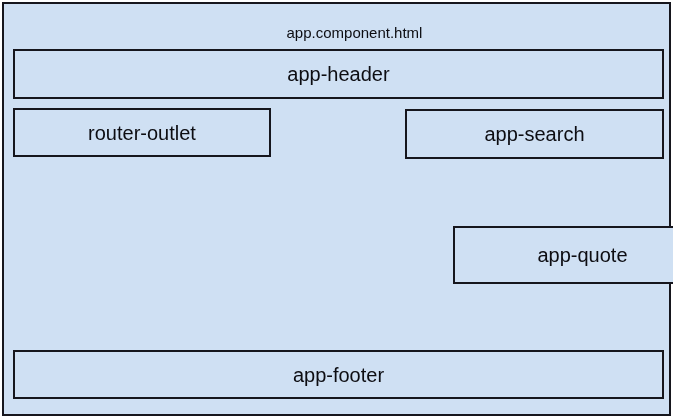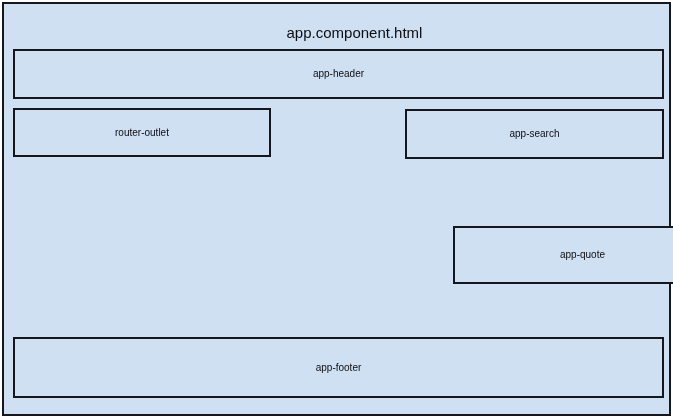--- a/index.html
+++ b/index.html
@@ -45,34 +45,34 @@
   .block {
     position: absolute;
     box-sizing: border-box;
     background: #cfe0f3;
     border: 2px solid #16161d;
     display: flex;
     align-items: center;
     justify-content: center;
   }
   .block > .block-label {
-    font-size: 10px;
+    font-size: 20px;
     line-height: 18px;
     color: #0d0d12;
     white-space: nowrap;
     text-align: center;
   }
   
   .block-header     { left: 9px;   top: 45px;  width: 651px; height: 50px; }
   .block-router     { left: 9px;   top: 104px; width: 258px; height: 49px; }
   .block-search     { left: 401px; top: 105px; width: 259px; height: 50px; }
   .block-categories { left: 401px; top: 162px; width: 259px; height: 50px; }
   .block-quote      { left: 401px; top: 222px; width: 259px; height: 58px; margin-left: 48px; }
   .block-archives   { left: 401px; top: 279px; width: 259px; height: 50px; }
-  .block-footer     { left: 9px;   top: 333px; width: 651px; height: 61px; }
+  .block-footer     { left: 9px;   top: 346px; width: 651px; height: 49px; }
 </style>
 </head>
 <body>
 
 <div id="canvas">
 
   <div class="outer-box">
 
     <div class="diagram-title">app.component.html</div>
 

